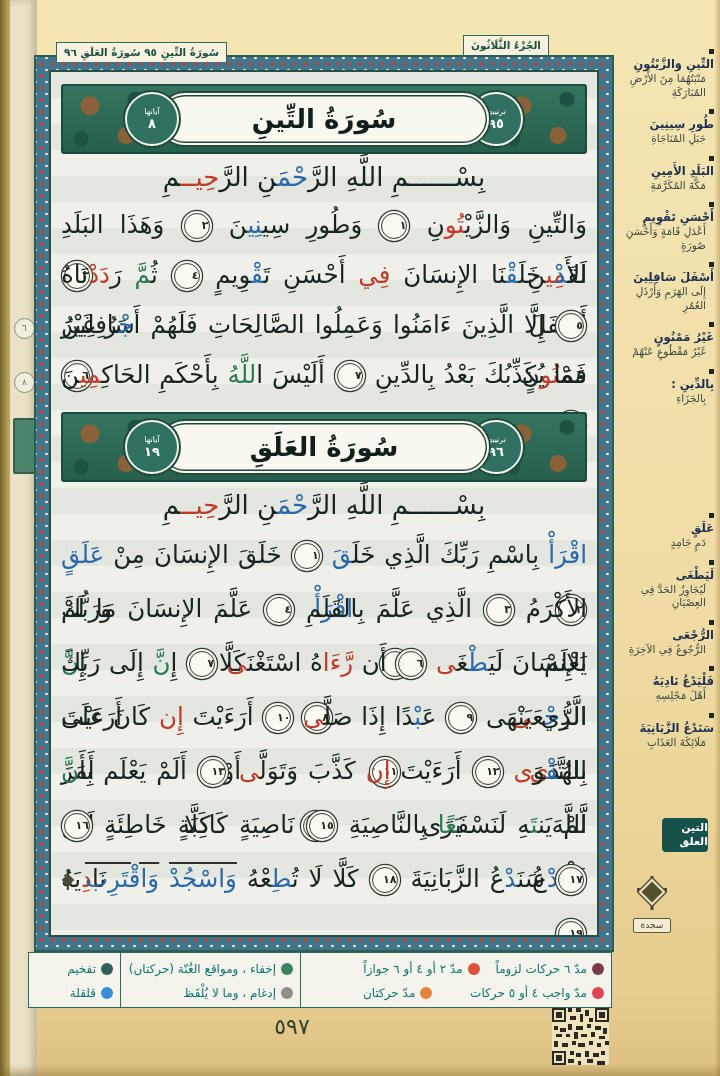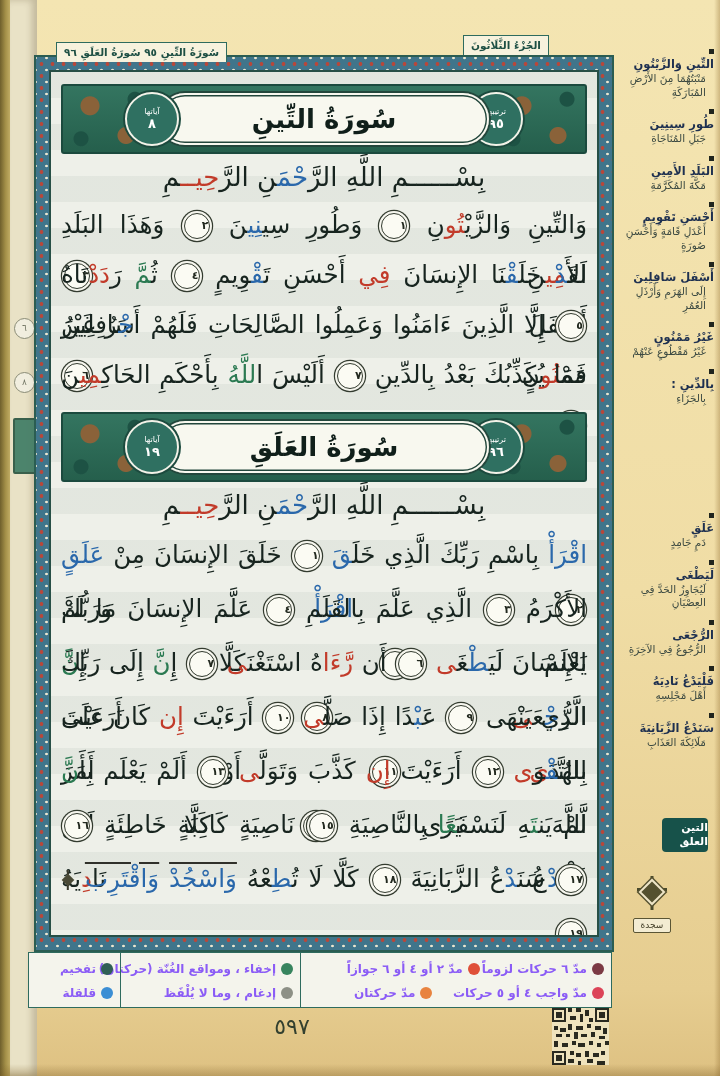--- a/index.html
+++ b/index.html
@@ -79,21 +79,21 @@
   .mt8{margin-top:8px;} .mb4{margin-bottom:4px;}
 
   
   .legend{position:absolute;left:28px;top:952px;width:584px;height:56px;box-sizing:border-box;
           border:1.6px solid #2e6b5e;background:#f4f4ec;display:flex;direction:rtl;z-index:3;}
   .lbox{box-sizing:border-box;padding:4px 7px 2px;display:flex;flex-wrap:wrap;align-content:space-around;}
   .lbox + .lbox{border-left:none;border-right:1.6px solid #2e6b5e;}
   .lbox-madd{width:310px;} .lbox-ghn{width:180px;} .lbox-oth{flex:1;}
   .litem{display:flex;align-items:center;gap:5px;direction:rtl;height:22px;box-sizing:border-box;}
   .ldot{width:12px;height:12px;border-radius:50%;flex:0 0 12px;}
-  .llab{font-size:12px;font-weight:bold;color:#8b5cf6;white-space:nowrap;}
+  .llab{font-size:12px;font-weight:normal;color:#0f766e;white-space:nowrap;}
 
   .page-number{position:absolute;left:252px;top:1014px;width:80px;text-align:center;
                font-size:22px;color:#33402f;letter-spacing:2px;z-index:3;}
   .qr{position:absolute;left:552px;top:1008px;width:57px;height:57px;z-index:3;}
 
   
   .margin-col{position:absolute;left:616px;top:0;width:100px;height:1000px;z-index:1;}
   .glosses{position:absolute;right:2px;width:96px;direction:rtl;text-align:right;}
   .glosses-tin{top:44px;} .glosses-alaq{top:508px;}
   .gitem{margin-bottom:5px;}

